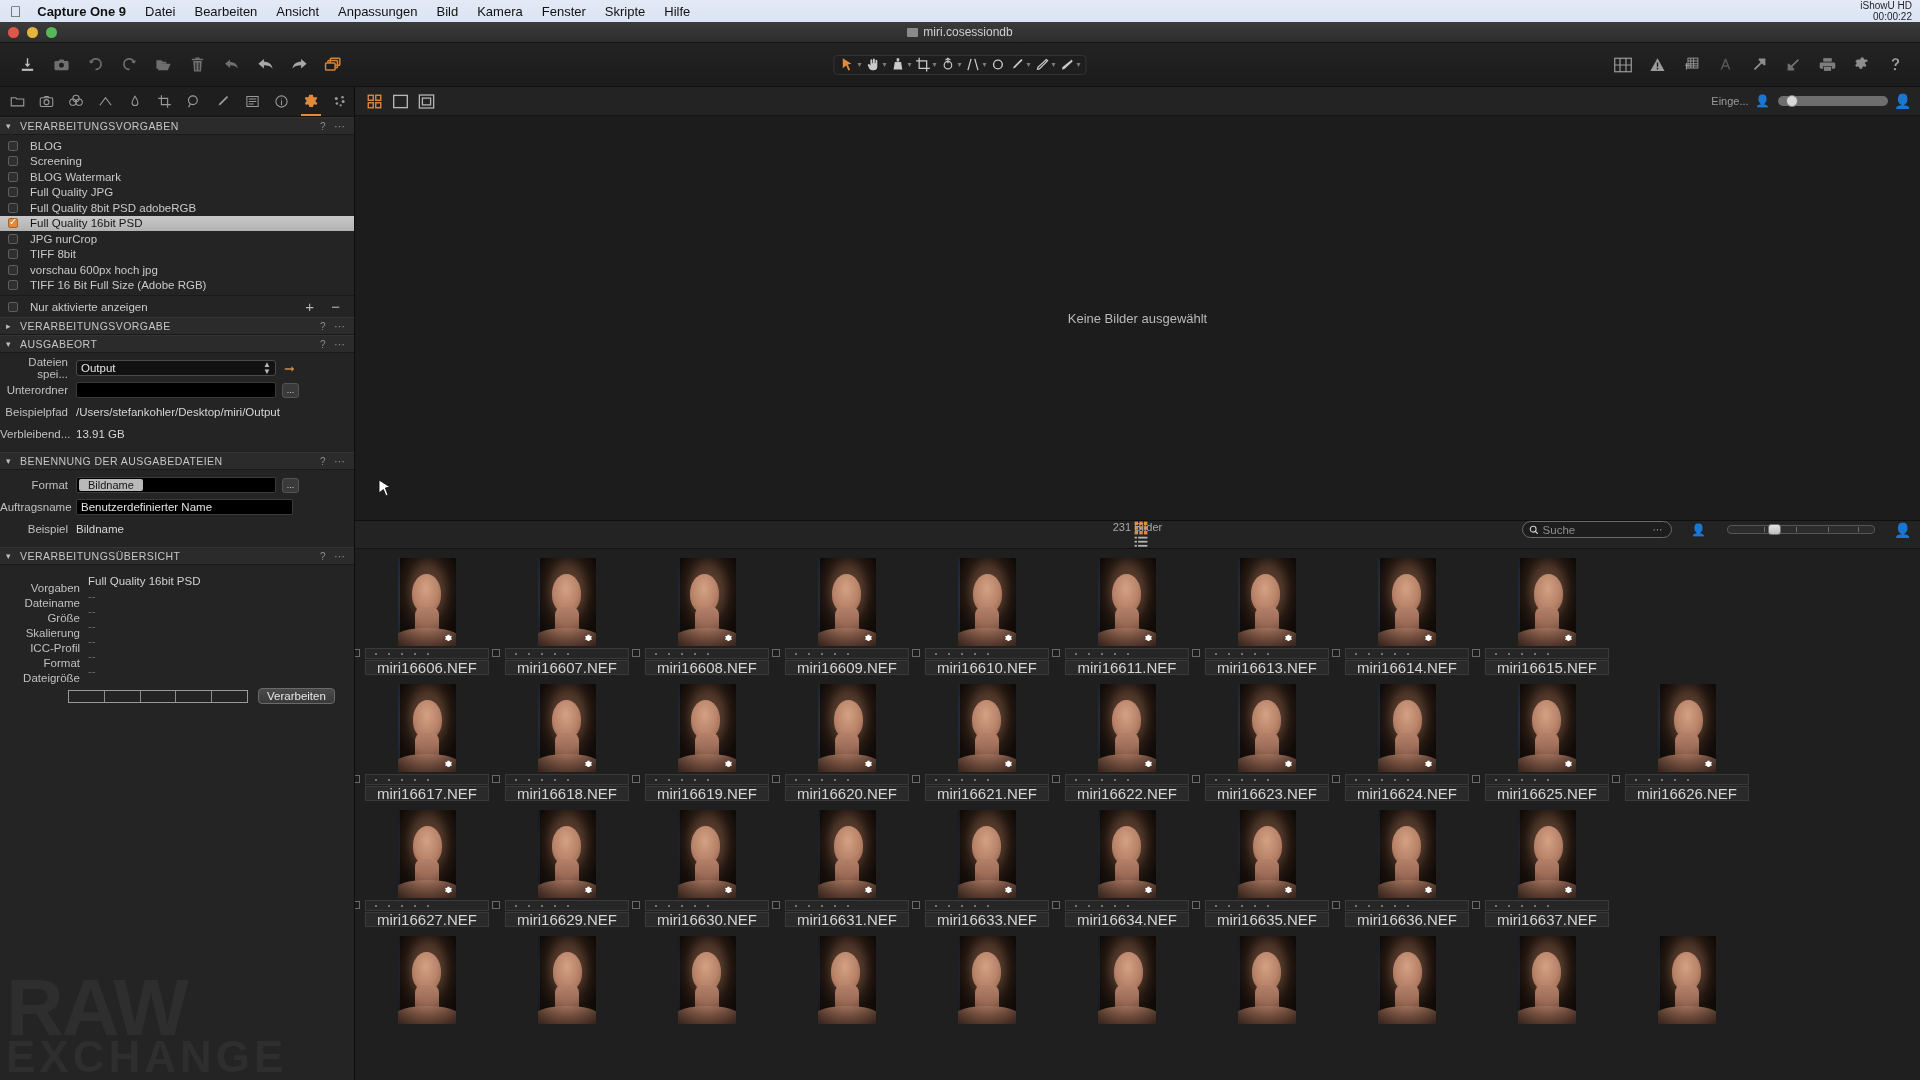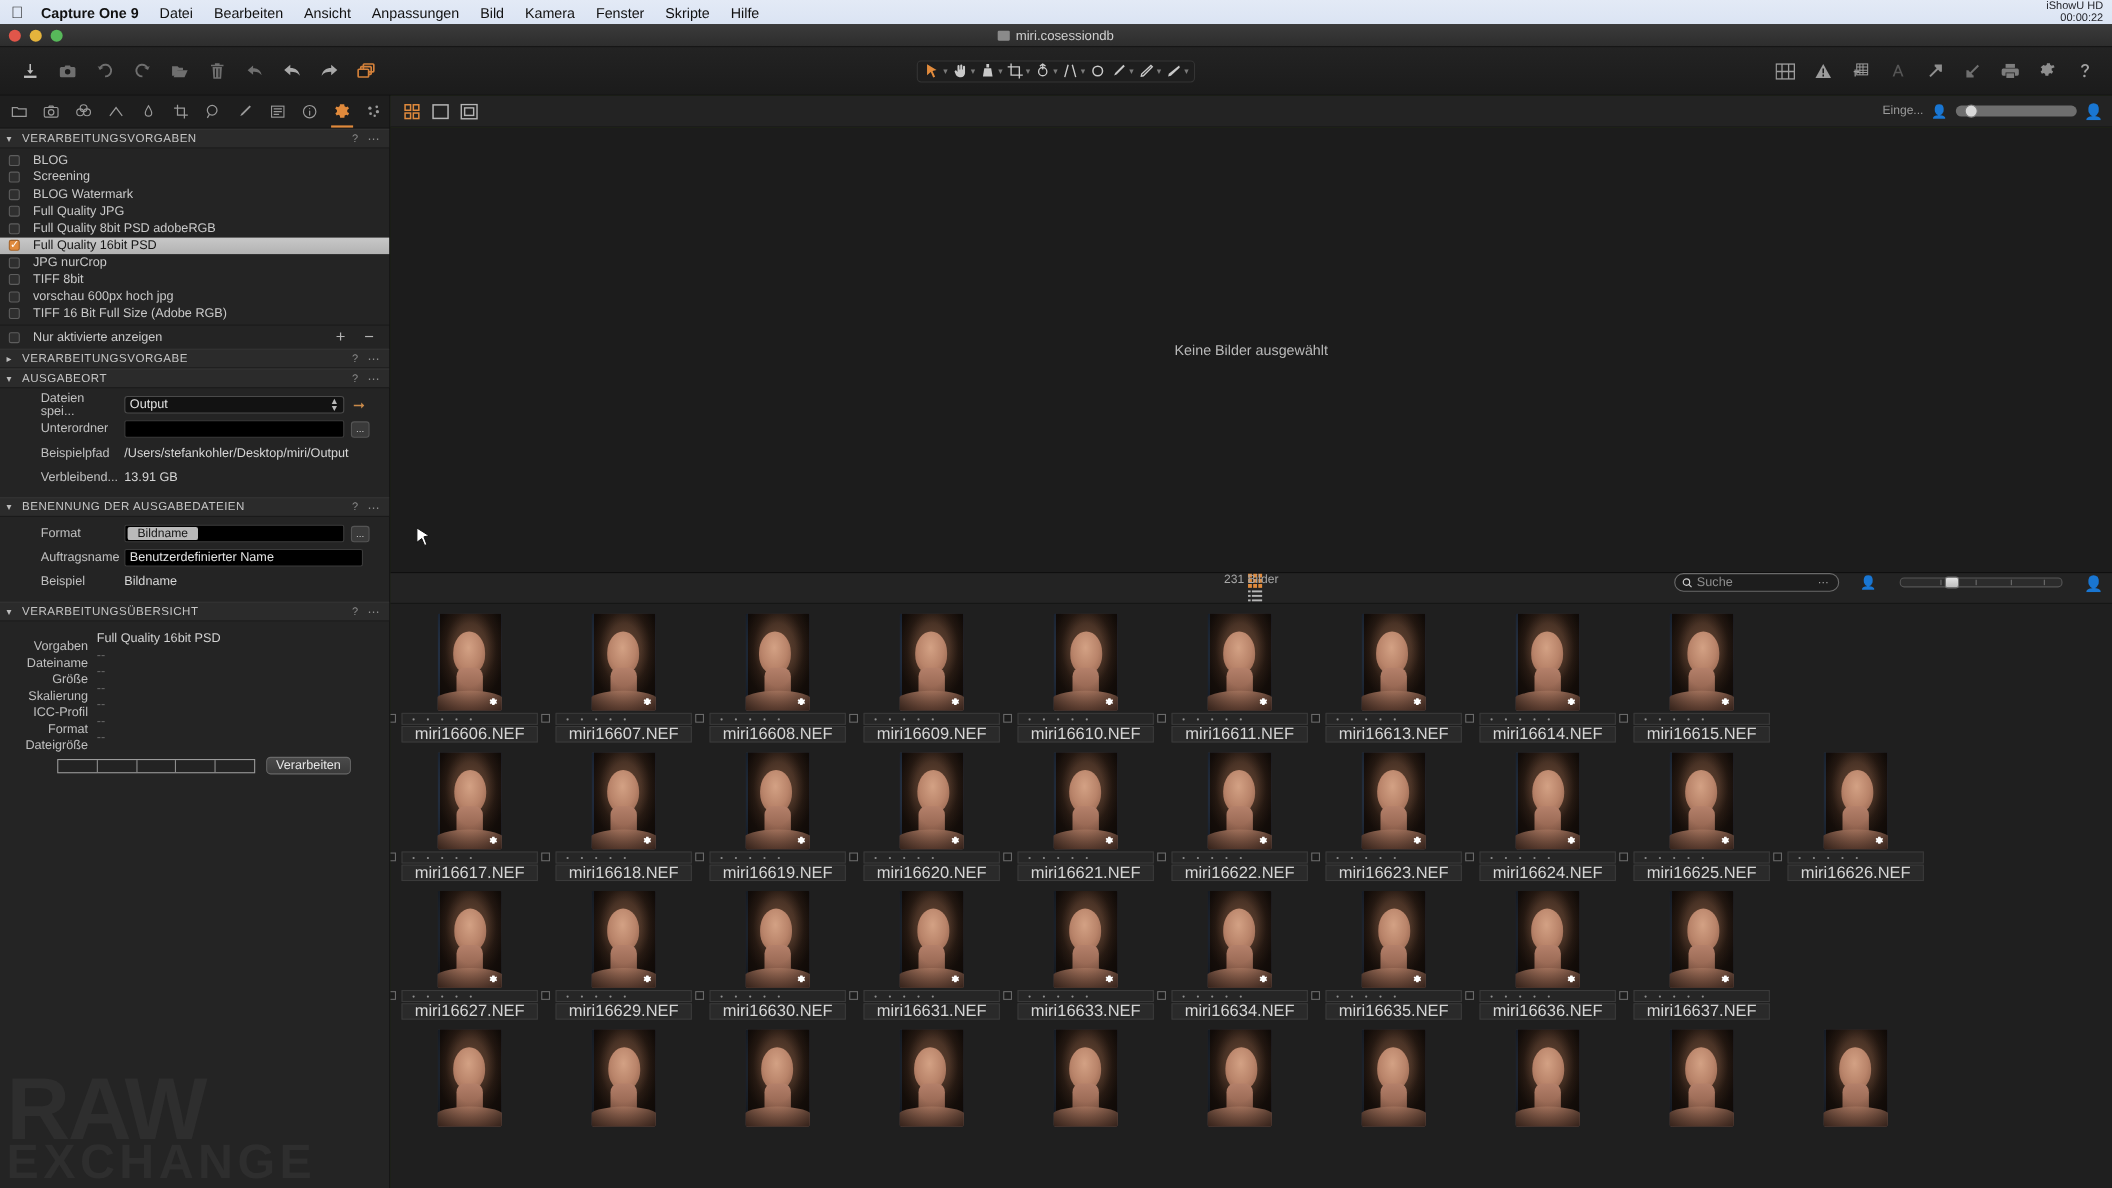--- a/index.html
+++ b/index.html
@@ -112,21 +112,21 @@
   }
 
   .showonly {
     height:22px; display:flex; align-items:center; padding-left:8px;
     font-size:11.5px; color:#cacaca; border-top:1px solid #1a1a1a; position:relative;
   }
   .showonly .plus { position:absolute; right:40px; color:#b4b4b4; font-size:15px; }
   .showonly .minus { position:absolute; right:14px; color:#b4b4b4; font-size:15px; }
 
   .frow { height:22px; display:flex; align-items:center; font-size:11.5px; color:#c9c9c9; }
-  .frow .lbl { width:76px; padding-right:8px; color:#c0c0c0; flex:0 0 auto;margin-left:37px; }
+  .frow .lbl { width:76px; text-align:right; padding-right:8px; color:#c0c0c0; flex:0 0 auto; }
   .frow .val { color:#d6d6d6; }
   .combo {
     flex: 0 0 auto; width:200px; height:16px; background:#121212;
     border:1px solid #4a4a4a; border-radius:3px;
     display:flex; align-items:center; padding:0 4px; font-size:11.5px; color:#e2e2e2;
     position:relative;
   }
   .combo .stepper { position:absolute; right:4px; font-size:8px; line-height:7px; color:#b9b9b9; text-align:center; }
   .txtfield {
     flex:0 0 auto; width:200px; height:16px; background:#000; border:1px solid #3b3b3b; border-radius:2px;
@@ -139,21 +139,21 @@
     flex:0 0 auto; width:200px; height:16px; background:#000; border:1px solid #3b3b3b; border-radius:2px;
     display:flex; align-items:center; padding:1px 2px;
   }
   .token { background:#b9b9b9; color:#161616; font-size:11px; border-radius:2px; padding:0 9px; }
 
   .ovrow { height:15px; display:flex; align-items:center; font-size:11.5px; }
   .ovrow .lbl { width:88px; text-align:right; padding-right:8px; color:#c0c0c0;margin-top:15px; }
   .ovrow .val { color:#d2d2d2; }
   .ovrow .val.dash { color:#6b6b6b; }
 
-  .procbar { display:flex; align-items:center; margin-top:10px; padding-left:52px; gap:10px; }
+  .procbar { display:flex; align-items:center; margin-top:10px; padding-left:68px; gap:10px; }
   .pgauge { width:180px; height:13px; border:1px solid #9a9a9a; background:#232323; display:flex; }
   .pgauge i { flex:1; border-right:1px solid #8d8d8d; }
   .pgauge i:last-child { border-right:none; }
   .procbtn {
     background:linear-gradient(to bottom,#4a4a4a,#3a3a3a); border:1px solid #6a6a6a; border-radius:4px;
     font-size:11.5px; color:#e6e6e6; padding:1px 8px;
   }
 
   #rawlogo {
     position:absolute; left:6px; bottom:6px; color:#2e2e2e;

